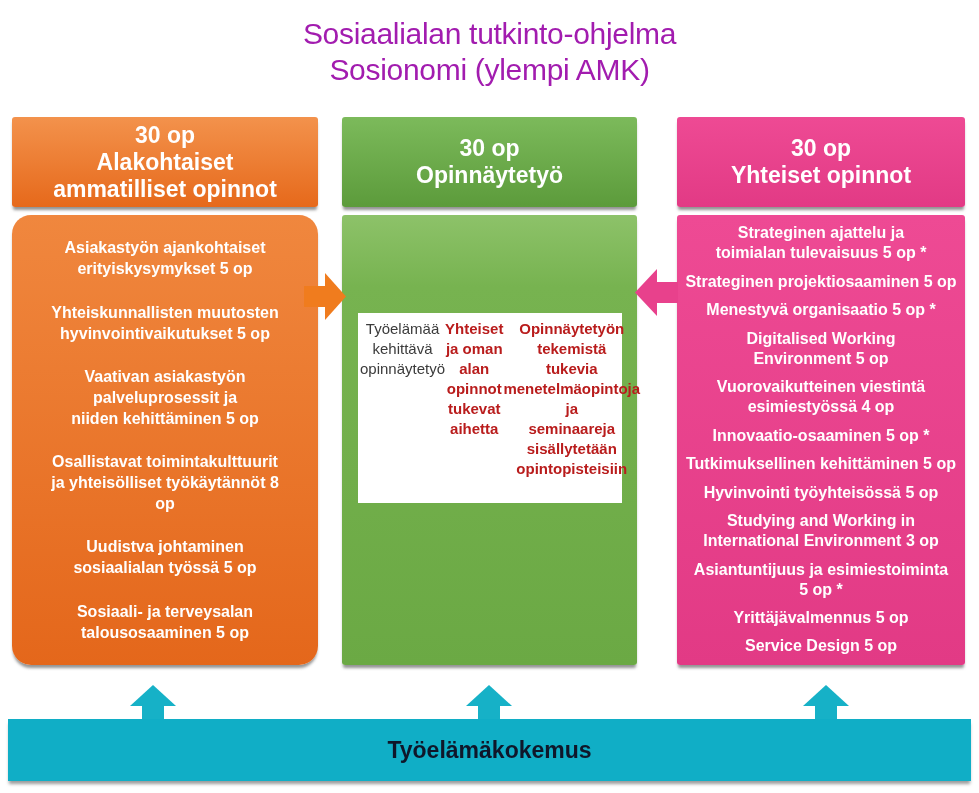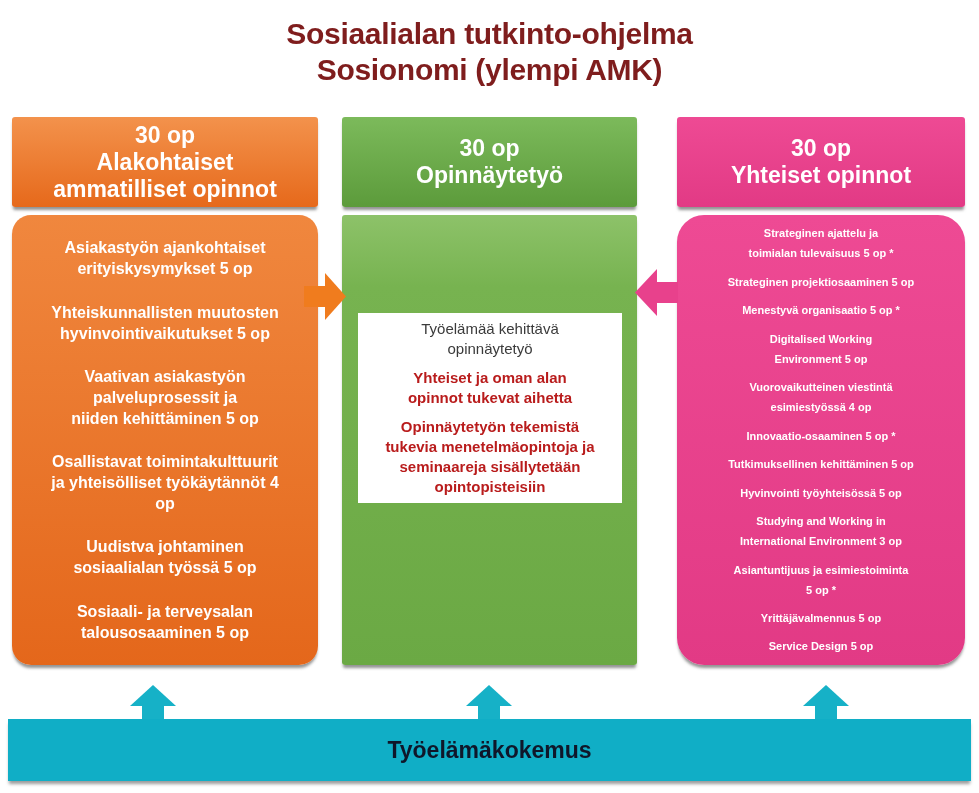--- a/index.html
+++ b/index.html
@@ -4,21 +4,21 @@
 <style>
   html,body{margin:0;padding:0;background:#ffffff;}
   .canvas{
     position:relative;width:979px;height:793px;background:#ffffff;
     font-family:"Liberation Sans",sans-serif;overflow:hidden;
   }
   .bind{white-space:pre-line;}
   
   .title{
     position:absolute;left:0;top:16px;width:100%;text-align:center;
-    font-weight:bold;font-size:30px;line-height:36px;color:#7f1d1d;letter-spacing:-0.3px;
+    font-weight:normal;font-size:30px;line-height:36px;color:#a21caf;letter-spacing:-0.3px;
   }
   
   .hdr,.body-box{
     position:absolute;border-radius:3px;color:#fff;text-align:center;
     box-shadow:0 4px 3px -1px rgba(90,90,90,0.65);
   }
   .hdr{
     height:90px;display:flex;align-items:center;justify-content:center;
     font-weight:bold;font-size:23px;line-height:27px;
   }
@@ -32,31 +32,31 @@
     background:linear-gradient(180deg,#f0873e 0%,#e4671b 100%);
     font-size:16px;line-height:21px;border-radius:19px;}
   
   .hdr.green{left:342px;top:117px;width:295px;
     background:linear-gradient(180deg,#7cba5b 0%,#5c9b3b 100%);}
   .body-box.green{left:342px;top:215px;width:295px;height:450px;
     background:linear-gradient(180deg,#8dc269 0%,#77b350 16%,#6ba944 100%);
     justify-content:flex-start;}
   .white-box{
     position:absolute;left:16px;top:98px;width:264px;height:190px;
-    background:#ffffff;color:#3b3b3b;display:flex;flex-direction:column;
+    background:#ffffff;color:#3b3b3b;display:flex;flex-direction:row;
     justify-content:space-between;padding:6px 2px;box-sizing:border-box;
     font-size:15px;line-height:20px;font-weight:normal;
   }
   .white-box .p-bold{font-weight:bold;color:#b91c1c;}
   
   .hdr.pink{left:677px;top:117px;width:288px;
     background:linear-gradient(180deg,#ee4a94 0%,#e23a85 100%);}
   .body-box.pink{left:677px;top:215px;width:288px;height:450px;
     background:linear-gradient(180deg,#ee4a94 0%,#e23a85 100%);
-    font-size:11px;line-height:20px;border-radius:27px;}
+    font-size:16px;line-height:20px;}
   
   .arrow{position:absolute;}
   
   .bottom-bar{
     position:absolute;left:8px;top:719px;width:963px;height:62px;
     background:#10aec6;color:#0f172a;display:flex;align-items:center;justify-content:center;
     font-weight:bold;font-size:23px;box-shadow:0 4px 3px -1px rgba(90,90,90,0.6);
   }
 </style>
 </head>
@@ -76,21 +76,21 @@
   </div>
   <div class="body-box orange">
     <div class="item bind">Asiakastyön ajankohtaiset
 erityiskysymykset 5 op</div>
     <div class="item bind">Yhteiskunnallisten muutosten
 hyvinvointivaikutukset 5 op</div>
     <div class="item bind">Vaativan asiakastyön
 palveluprosessit ja
 niiden kehittäminen 5 op</div>
     <div class="item bind">Osallistavat toimintakulttuurit
-ja yhteisölliset työkäytännöt 4
+ja yhteisölliset työkäytännöt 8
 op</div>
     <div class="item bind">Uudistva johtaminen
 sosiaalialan työssä 5 op</div>
     <div class="item bind">Sosiaali- ja terveysalan
 talousosaaminen 5 op</div>
   </div>
 
   <div class="hdr green">
     <div class="bind">30 op
 Opinnäytetyö</div>

